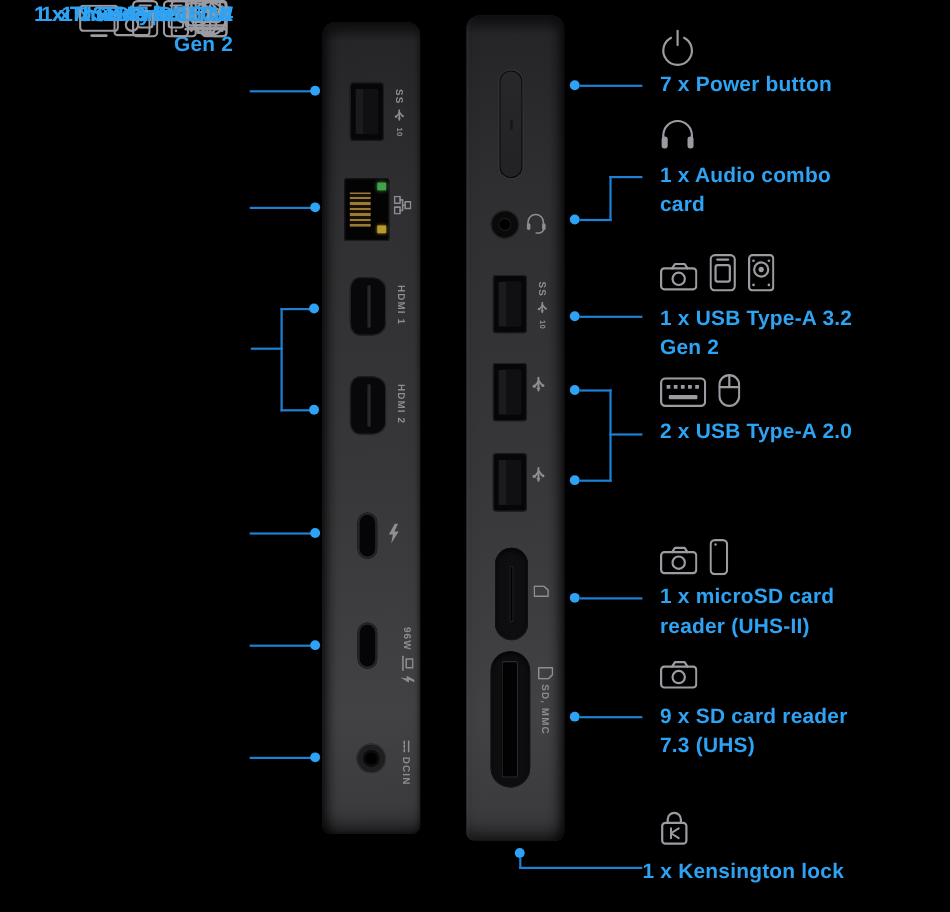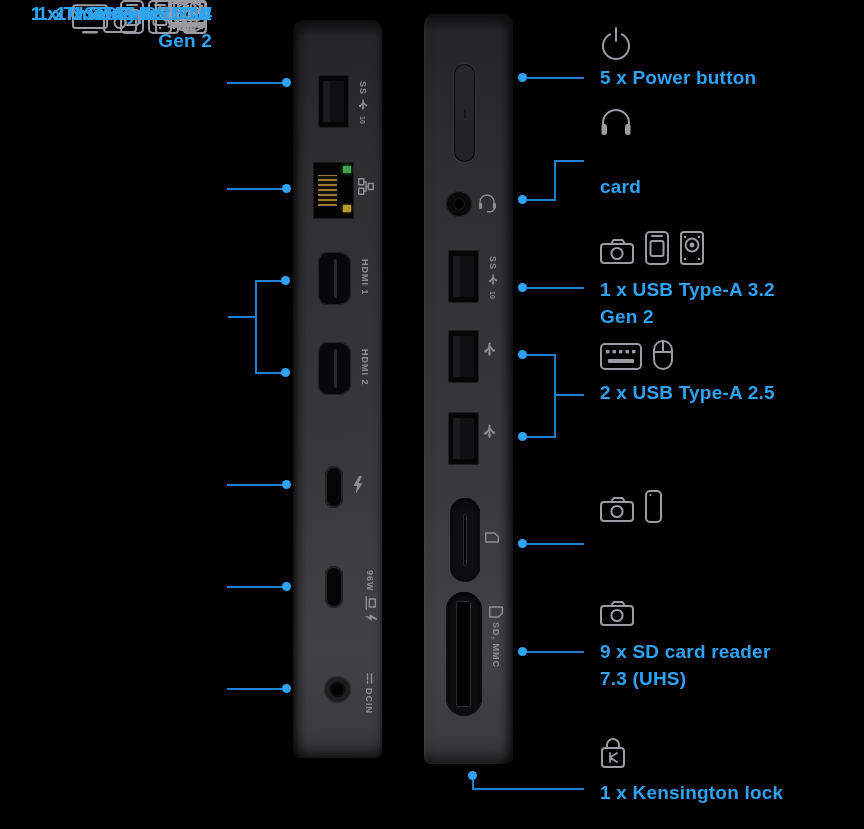--- a/index.html
+++ b/index.html
@@ -370,30 +370,30 @@
   <div class="dot" style="left:468px;top:771px"></div>
   <div class="v" style="left:472px;top:780px;height:10px"></div>
   <div class="h" style="left:472px;top:788px;width:112px"></div>
 
   <div class="irow" style="left:600px;top:26px;height:36px">
     <svg class="ic" width="32" height="36" viewBox="0 0 32 36">
         <path d="M16 2v13"></path>
         <path d="M10.1 8.4a13 13 0 1 0 11.8 0"></path>
       </svg>
   </div>
-  <div class="lbl l" style="left:600px;top:64px"><span>5 x Power button</span></div>
+  <div class="lbl l" style="left:600px;top:64px"><span>7 x Power button</span></div>
 
   <div class="irow" style="left:600px;top:107px;height:31px">
     <svg class="ic" width="32" height="31" viewBox="0 0 32 31">
         <path d="M3 25v-9a13 13 0 0 1 26 0v9"></path>
         <rect class="icf" x="1.5" y="17" width="5.5" height="11" rx="2.5"></rect>
         <rect class="icf" x="25" y="17" width="5.5" height="11" rx="2.5"></rect>
       </svg>
   </div>
-  <div class="lbl l" style="left:600px;top:146px"><br><span>card</span></div>
+  <div class="lbl l" style="left:600px;top:146px"><span>1 x Audio combo</span><br><span>card</span></div>
 
   <div class="irow" style="left:600px;top:231px;height:34px">
     <svg class="ic" width="34" height="27" viewBox="0 0 34 27">
         <rect x="1" y="6" width="32" height="19" rx="3"></rect>
         <path d="M11 6l2.6-4h8.8L25 6"></path>
         <circle cx="17" cy="15.5" r="5.6"></circle>
       </svg>
     <svg class="ic" width="24" height="34" viewBox="0 0 24 34">
         <rect x="1" y="1" width="22" height="32" rx="4"></rect>
         <path d="M7 5h10"></path>
@@ -419,45 +419,46 @@
         <rect class="icf" x="19" y="7" width="3.4" height="3.4"></rect>
         <rect class="icf" x="25.5" y="7" width="3.4" height="3.4"></rect>
         <rect class="icf" x="32" y="7" width="3.4" height="3.4"></rect>
         <rect class="icf" x="8" y="16" width="26" height="4" rx="1"></rect>
       </svg>
     <svg class="ic" width="20" height="30" viewBox="0 0 20 30">
         <rect x="1" y="1" width="18" height="28" rx="9"></rect>
         <path d="M10 1v11M1 12h18"></path>
       </svg>
   </div>
-  <div class="lbl l" style="left:600px;top:379px"><span>2 x USB Type-A 2.5</span></div>
+  <div class="lbl l" style="left:600px;top:379px"><span>2 x USB Type-A 2.0</span></div>
 
   <div class="irow" style="left:600px;top:489px;height:34px">
     <svg class="ic" width="34" height="27" viewBox="0 0 34 27">
         <rect x="1" y="6" width="32" height="19" rx="3"></rect>
         <path d="M11 6l2.6-4h8.8L25 6"></path>
         <circle cx="17" cy="15.5" r="5.6"></circle>
       </svg>
     <svg class="ic" width="17" height="33" viewBox="0 0 17 33">
         <rect x="1" y="1" width="15" height="31" rx="4"></rect>
         <circle class="icf" cx="5.5" cy="5" r="1.1"></circle>
       </svg>
   </div>
+  <div class="lbl l" style="left:600px;top:529px"><span>1 x microSD card</span><br><span>reader (UHS-II)</span></div>
 
   <div class="irow" style="left:600px;top:600px;height:27px">
     <svg class="ic" width="34" height="27" viewBox="0 0 34 27">
         <rect x="1" y="6" width="32" height="19" rx="3"></rect>
         <path d="M11 6l2.6-4h8.8L25 6"></path>
         <circle cx="17" cy="15.5" r="5.6"></circle>
       </svg>
   </div>
   <div class="lbl l" style="left:600px;top:638px"><span>9 x SD card reader</span><br><span>7.3 (UHS)</span></div>
 
   <div class="irow" style="left:600px;top:736px;height:33px">
     <svg class="ic" width="26" height="33" viewBox="0 0 26 33">
         <path d="M7 12V9a6 6 0 0 1 12 0v3"></path>
         <rect x="2" y="12" width="22" height="19" rx="3"></rect>
         <path d="M10 17v9M10 21.5l7-4.5M10 21.5l7 4.5" stroke-width="1.8"></path>
       </svg>
   </div>
-  <div class="lbl l" style="left:600px;top:779px"><span>1 x Kensington lock</span></div>
+  <div class="lbl l" style="left:584px;top:779px"><span>1 x Kensington lock</span></div>
 
 </div>
 
 </body></html>

